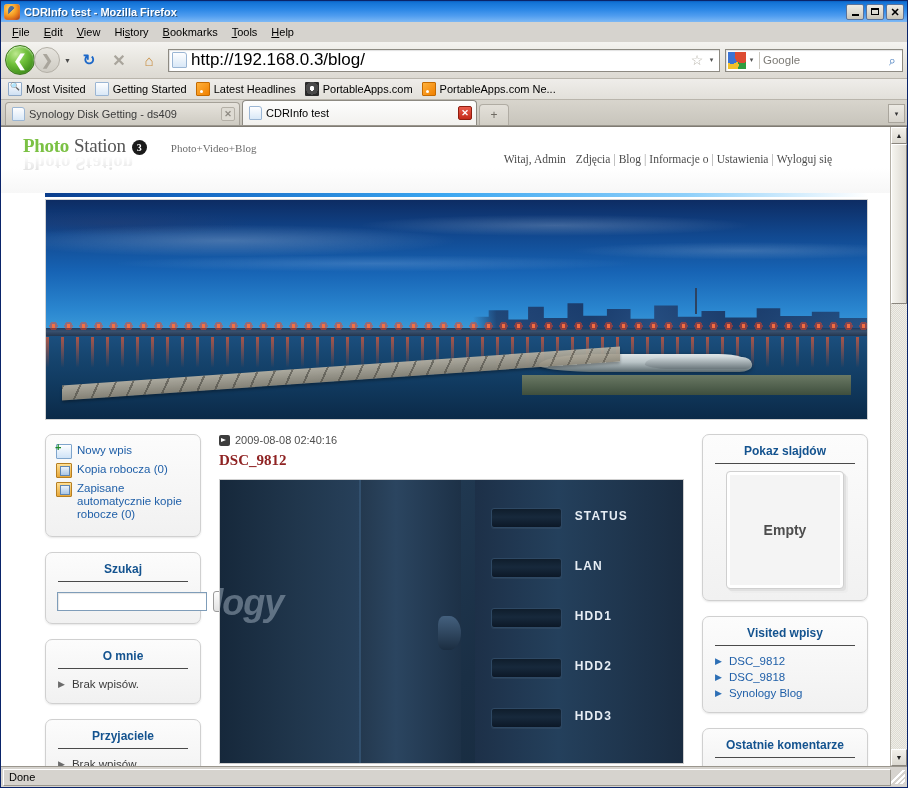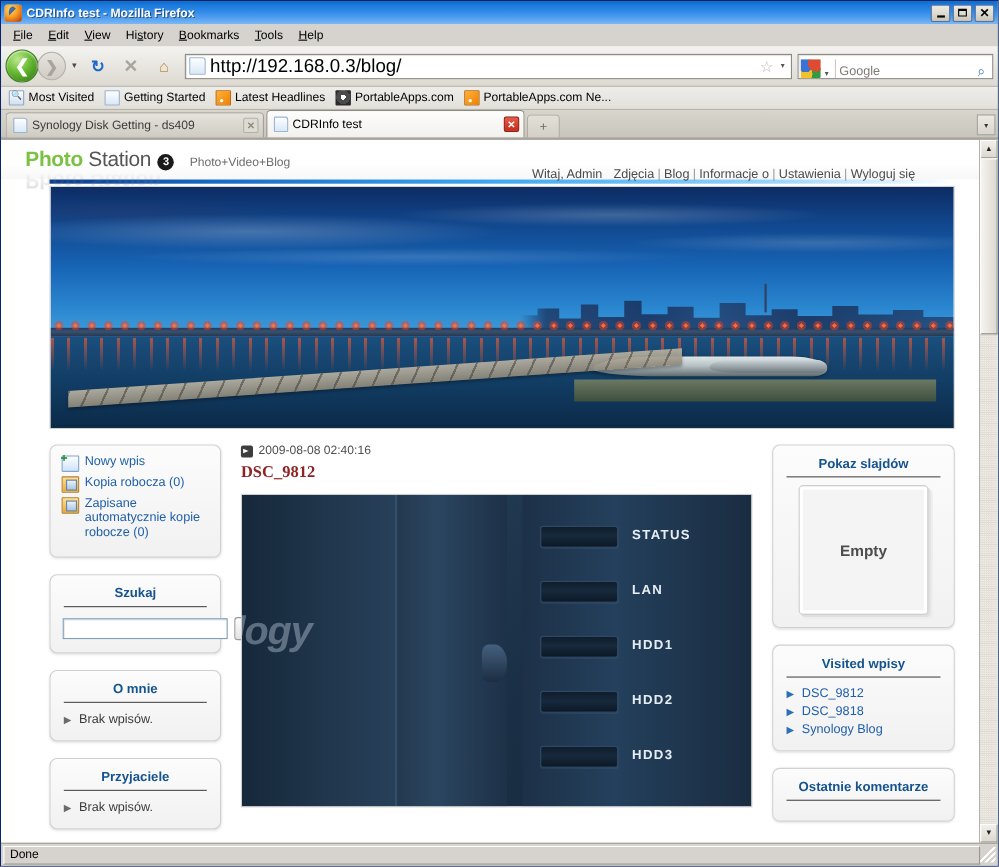--- a/index.html
+++ b/index.html
@@ -147,21 +147,21 @@
   .star {
     width: 18px; flex: 0 0 18px; text-align: center;
     font-size: 14px; color: #b6b2a9; line-height: 1;
   }
   .caret { width: 11px; flex: 0 0 11px; text-align: center; font-size: 7px; color: #555; }
 
   .searchbox {
     width: 178px; flex: 0 0 178px; height: 23px;
     background: #fff; border: 1px solid #8d8a82;
     box-shadow: inset 1px 1px 1px rgba(0,0,0,.12);
-    display: flex; align-items: flex-end;
+    display: flex; align-items: center;
   }
   .g-ico {
     width: 18px; height: 17px; flex: 0 0 18px;
     margin-left: 2px; position: relative;
     background:
       radial-gradient(circle at 78% 22%, #dd4b32 0 38%, transparent 39%),
       radial-gradient(circle at 22% 30%, #3b73d4 0 36%, transparent 37%),
       radial-gradient(circle at 25% 78%, #f2c02a 0 32%, transparent 33%),
       radial-gradient(circle at 74% 72%, #2f9c3f 0 34%, transparent 35%),
       #fff;
@@ -273,36 +273,37 @@
     position: absolute; left: 0; right: 0; top: 0;
     height: 160px;
     background: linear-gradient(to right,#f5f4ef,#dcd9d1);
     border: 1px solid #fff;
     border-right-color: #8a867e; border-bottom-color: #8a867e;
   }
 
   
   .ps-wrap { position: absolute; inset: 0; background: #fff; }
   .ps-head {
-    height: 36px;
+    height: 66px;
     padding: 8px 0 12px 22px;
     position: relative;
     background: linear-gradient(to bottom,#ffffff 0%, #ffffff 62%, #f7f7f7 100%);
+    font-family: Liberation Serif, serif;
   }
   .ps-logo { display: flex; align-items: baseline; }
   .ps-logo .p1 { color: #7bc144; font-size: 19px; font-weight: bold; letter-spacing: -.3px; }
   .ps-logo .p2 { color: #555; font-size: 19px; margin-left: 5px; letter-spacing: -.3px; }
   .ps-logo .p3 {
     width: 15px; height: 15px; border-radius: 50%;
     background: #1a1a1a; color: #fff;
     font-size: 10px; font-weight: bold;
     display: inline-flex; align-items: center; justify-content: center;
     margin-left: 6px; transform: translateY(-1px);
   }
-  .ps-logo .p4 { color: #6d6d6d; font-size: 11px; margin-left: 14px; }
+  .ps-logo .p4 { color: #6d6d6d; font-size: 11px; margin-left: 24px; }
   .ps-reflect {
     position: absolute; left: 22px; top: 25px;
     color: rgba(140,140,140,.30); font-size: 19px; font-weight: bold;
     transform: scaleY(-1); pointer-events: none;
     -webkit-mask-image: linear-gradient(to top, transparent 20%, #000 100%);
             mask-image: linear-gradient(to top, transparent 20%, #000 100%);
   }
   .ps-nav {
     position: absolute; right: 58px; top: 26px;
     font-size: 11.5px; color: #4b4b4b;

